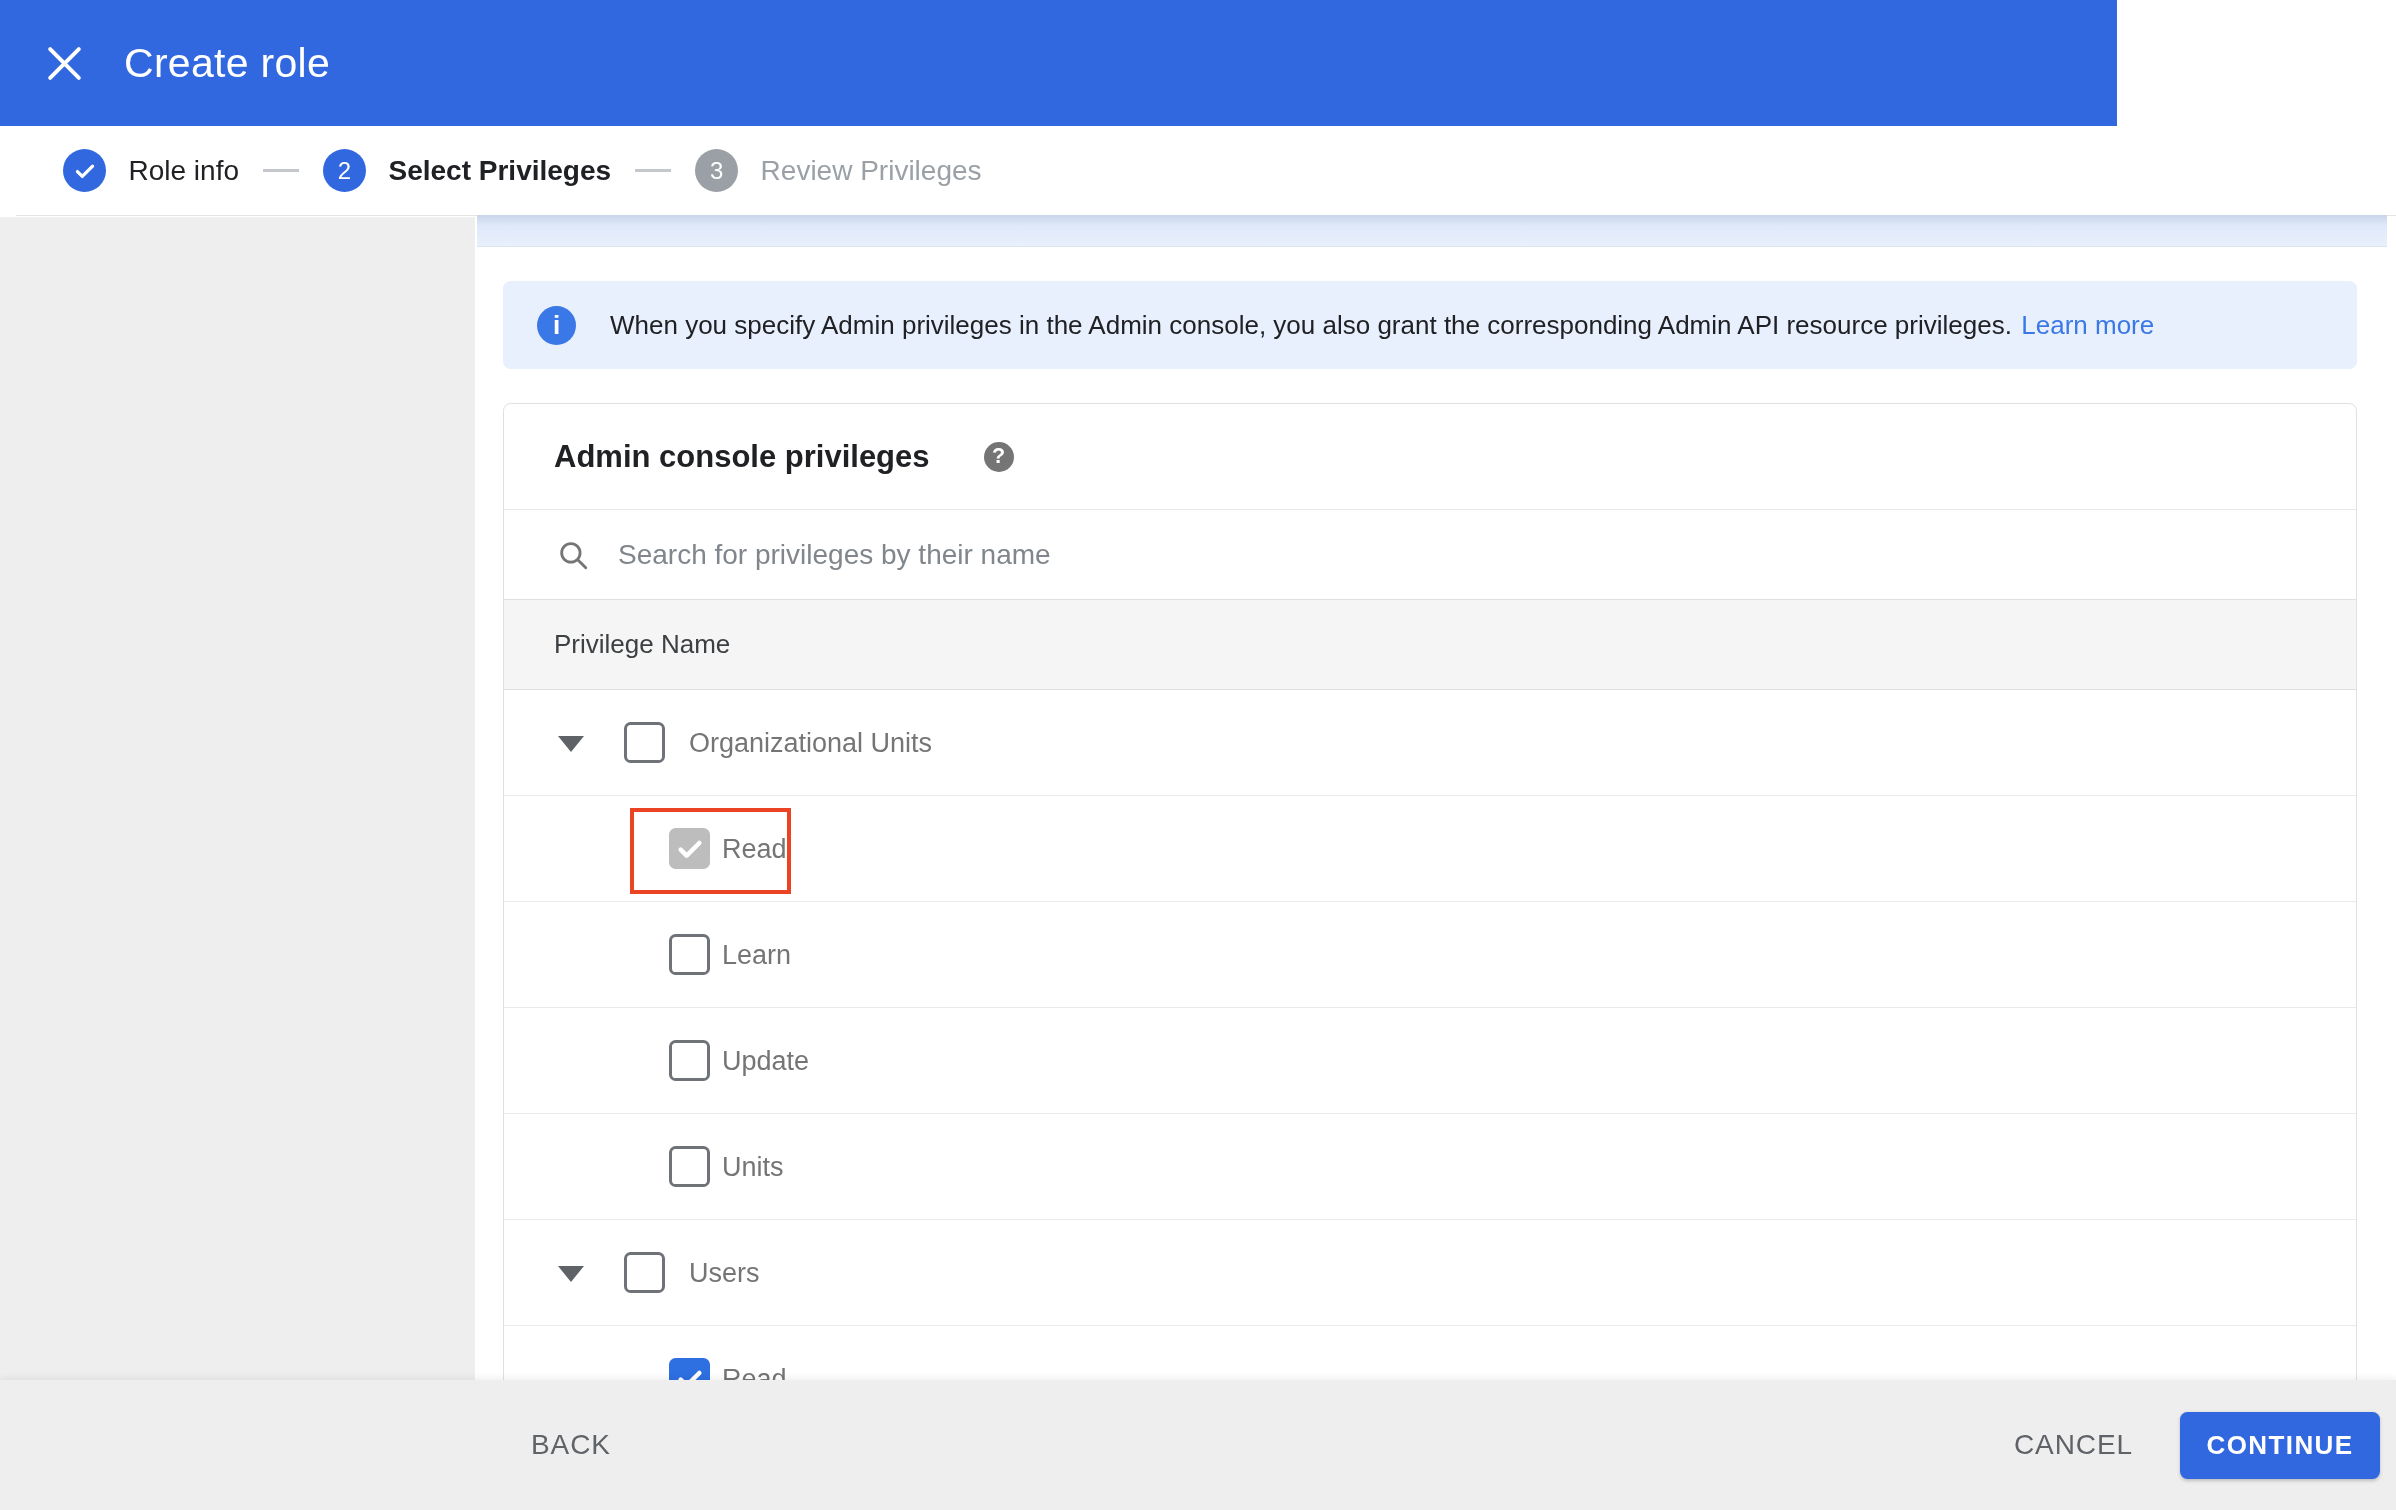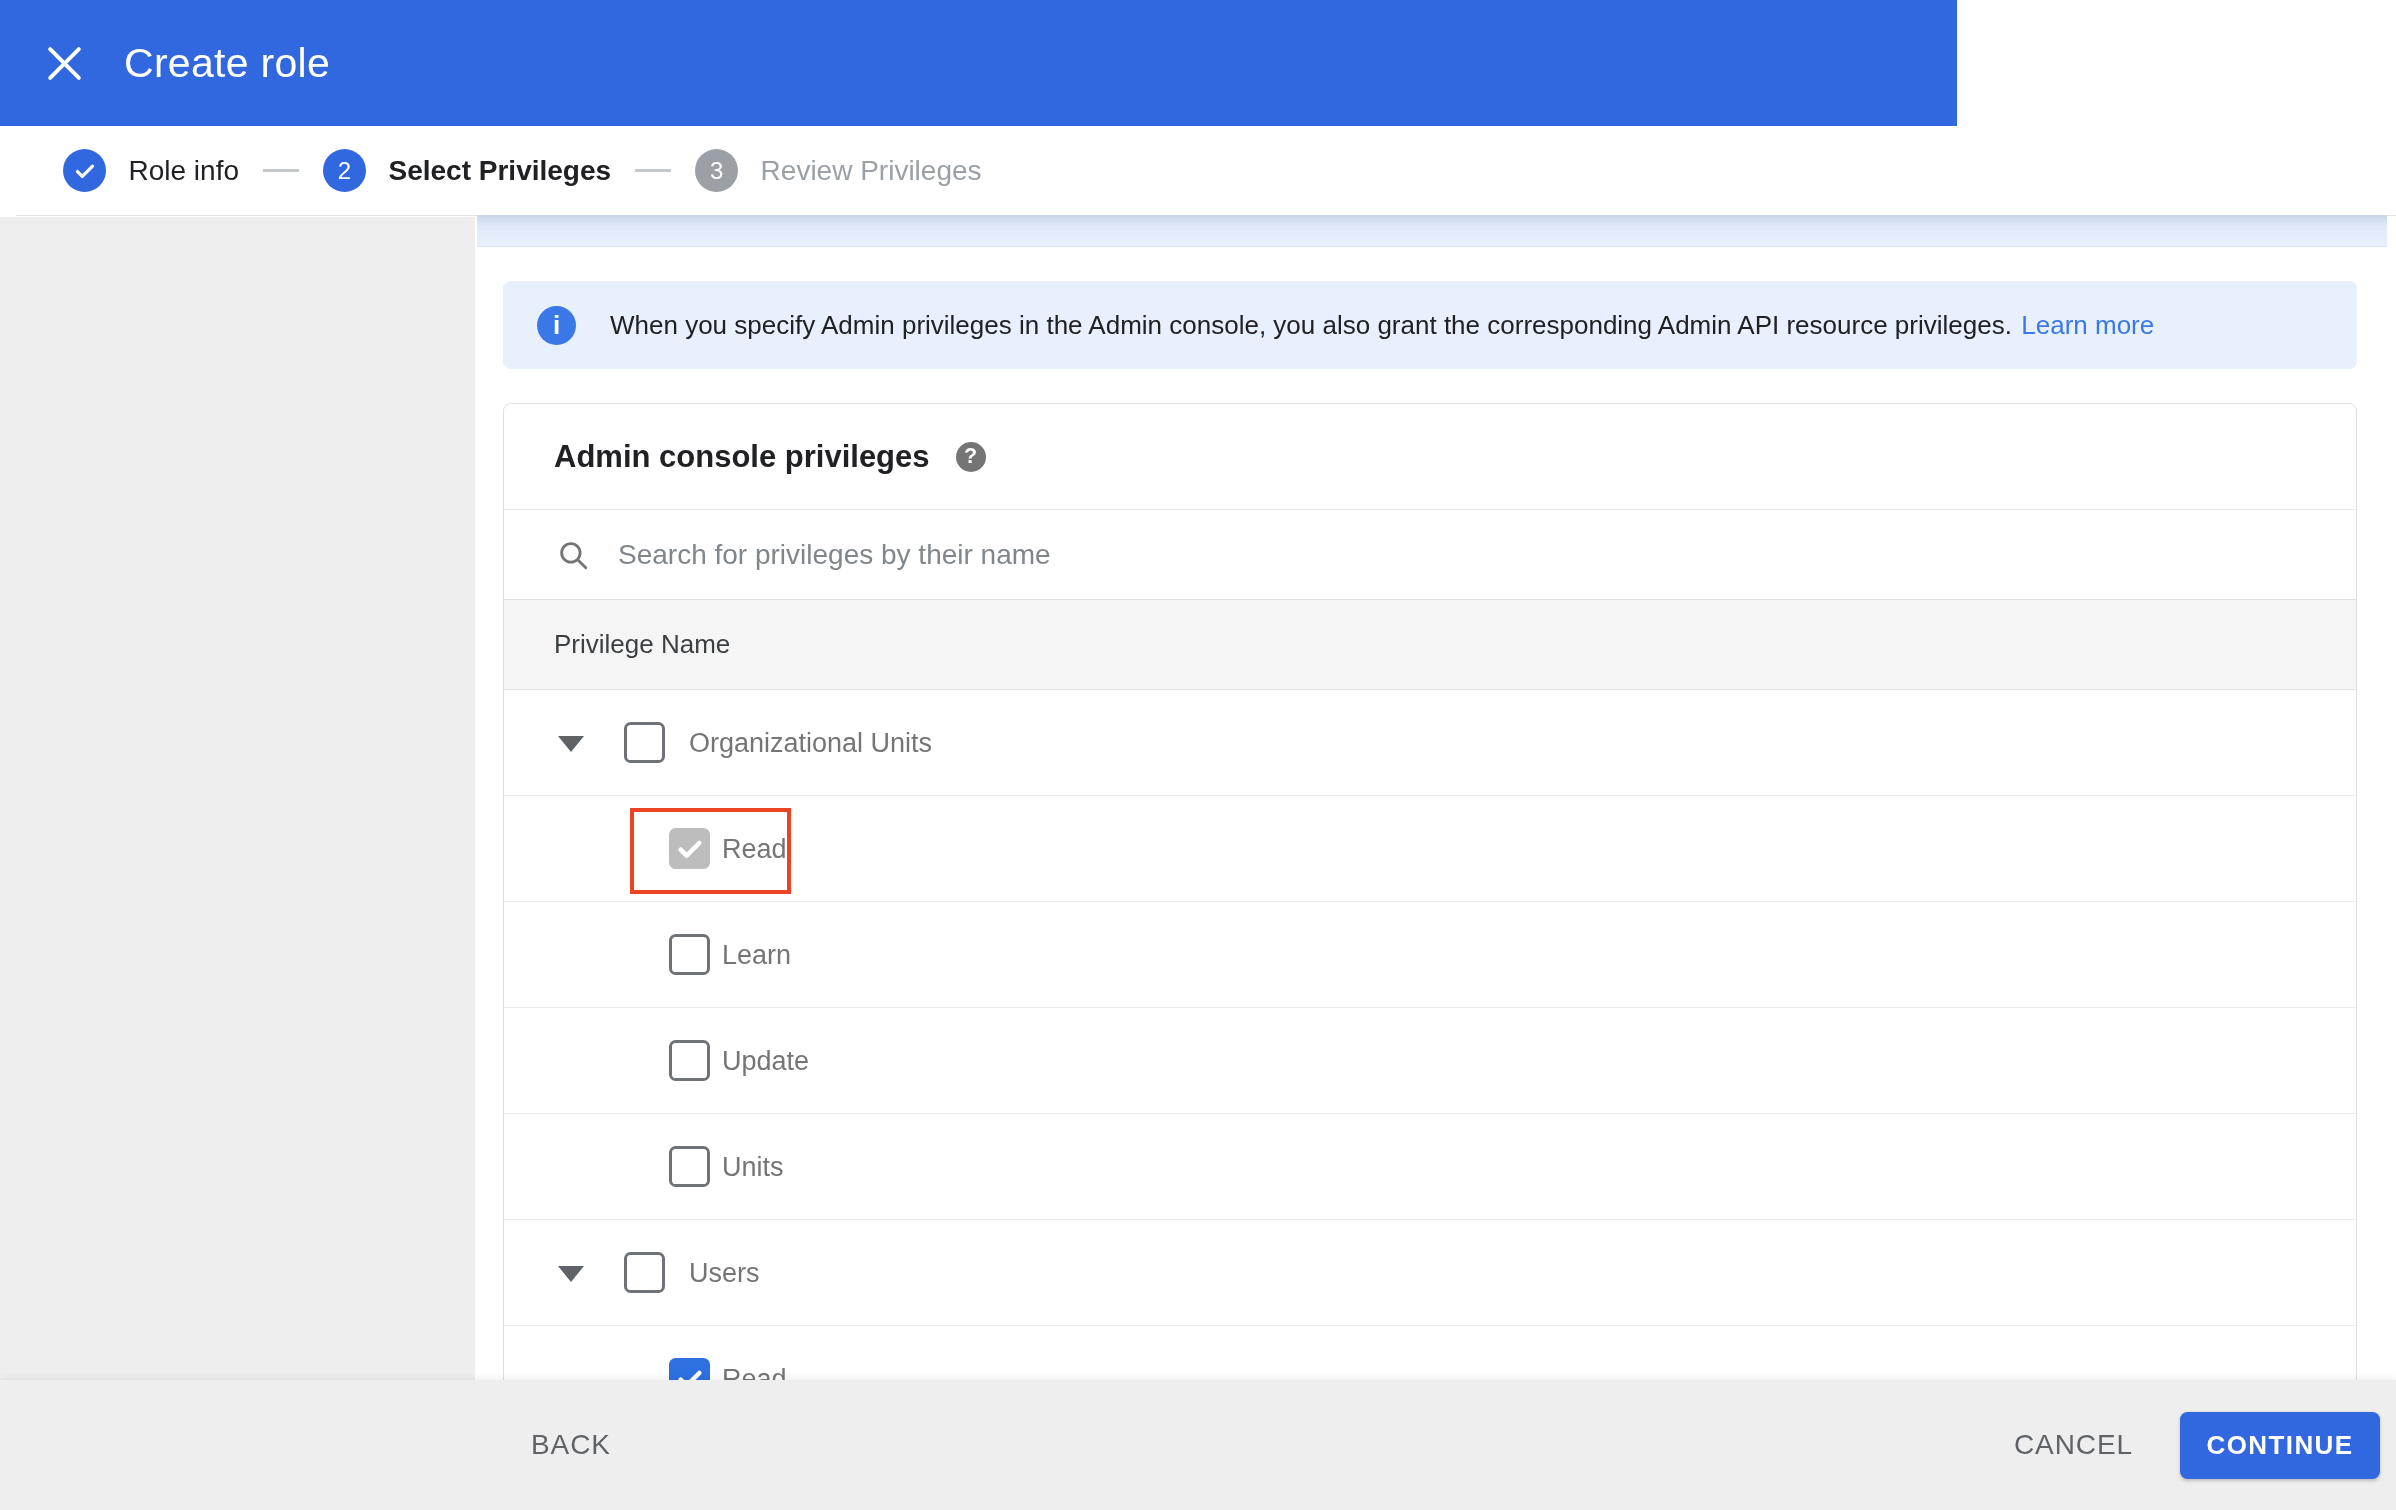--- a/index.html
+++ b/index.html
@@ -6,21 +6,21 @@
   html,body { width:2397px; height:1510px; }
   body {
     font-family:"Liberation Sans", sans-serif;
     background:#ffffff;
     position:relative;
     overflow:hidden;
     color:#202124;
   }
   
   .appbar {
-    position:absolute; left:0; top:0; width:1957px; height:126px;
+    position:absolute; left:0; top:0; width:2117px; height:126px;
     background:#3167df; display:flex; align-items:center;
   }
   .close-btn {
     width:94px; height:94px; margin-left:17px;
     display:flex; align-items:center; justify-content:center;
     cursor:pointer; background:none; border:none;
   }
   .appbar-title {
     color:#ffffff; font-size:41px; font-weight:400; margin-left:13px;
     letter-spacing:0.3px;
@@ -69,20 +69,21 @@
   .info-text { font-size:26px; color:#202124; margin-left:34px; }
   .learn-more { color:#3b78e7; text-decoration:none; cursor:pointer; margin-left:9.4px; }
   
   .card {
     position:absolute; left:503px; top:403px; width:1854px; height:1107px;
     background:#ffffff; border:1.9px solid #e0e0e0; border-radius:7.5px 7.5px 0 0;
   }
   .card-heading {
     height:106px; display:flex; align-items:center; padding-left:50px;
     border-bottom:1.9px solid #e8e8e8;
+    gap:28px;
   }
   .card-title { font-size:31px; font-weight:bold; color:#202124; }
   .help-icon {
     width:30px; height:30px; border-radius:50%; background:#757575;
     color:#ffffff; font-size:21.5px; font-weight:bold;
     display:flex; align-items:center; justify-content:center;
     margin-left:26px; cursor:pointer;
   }
   .search-row {
     height:89px; display:flex; align-items:center; padding-left:52px;

